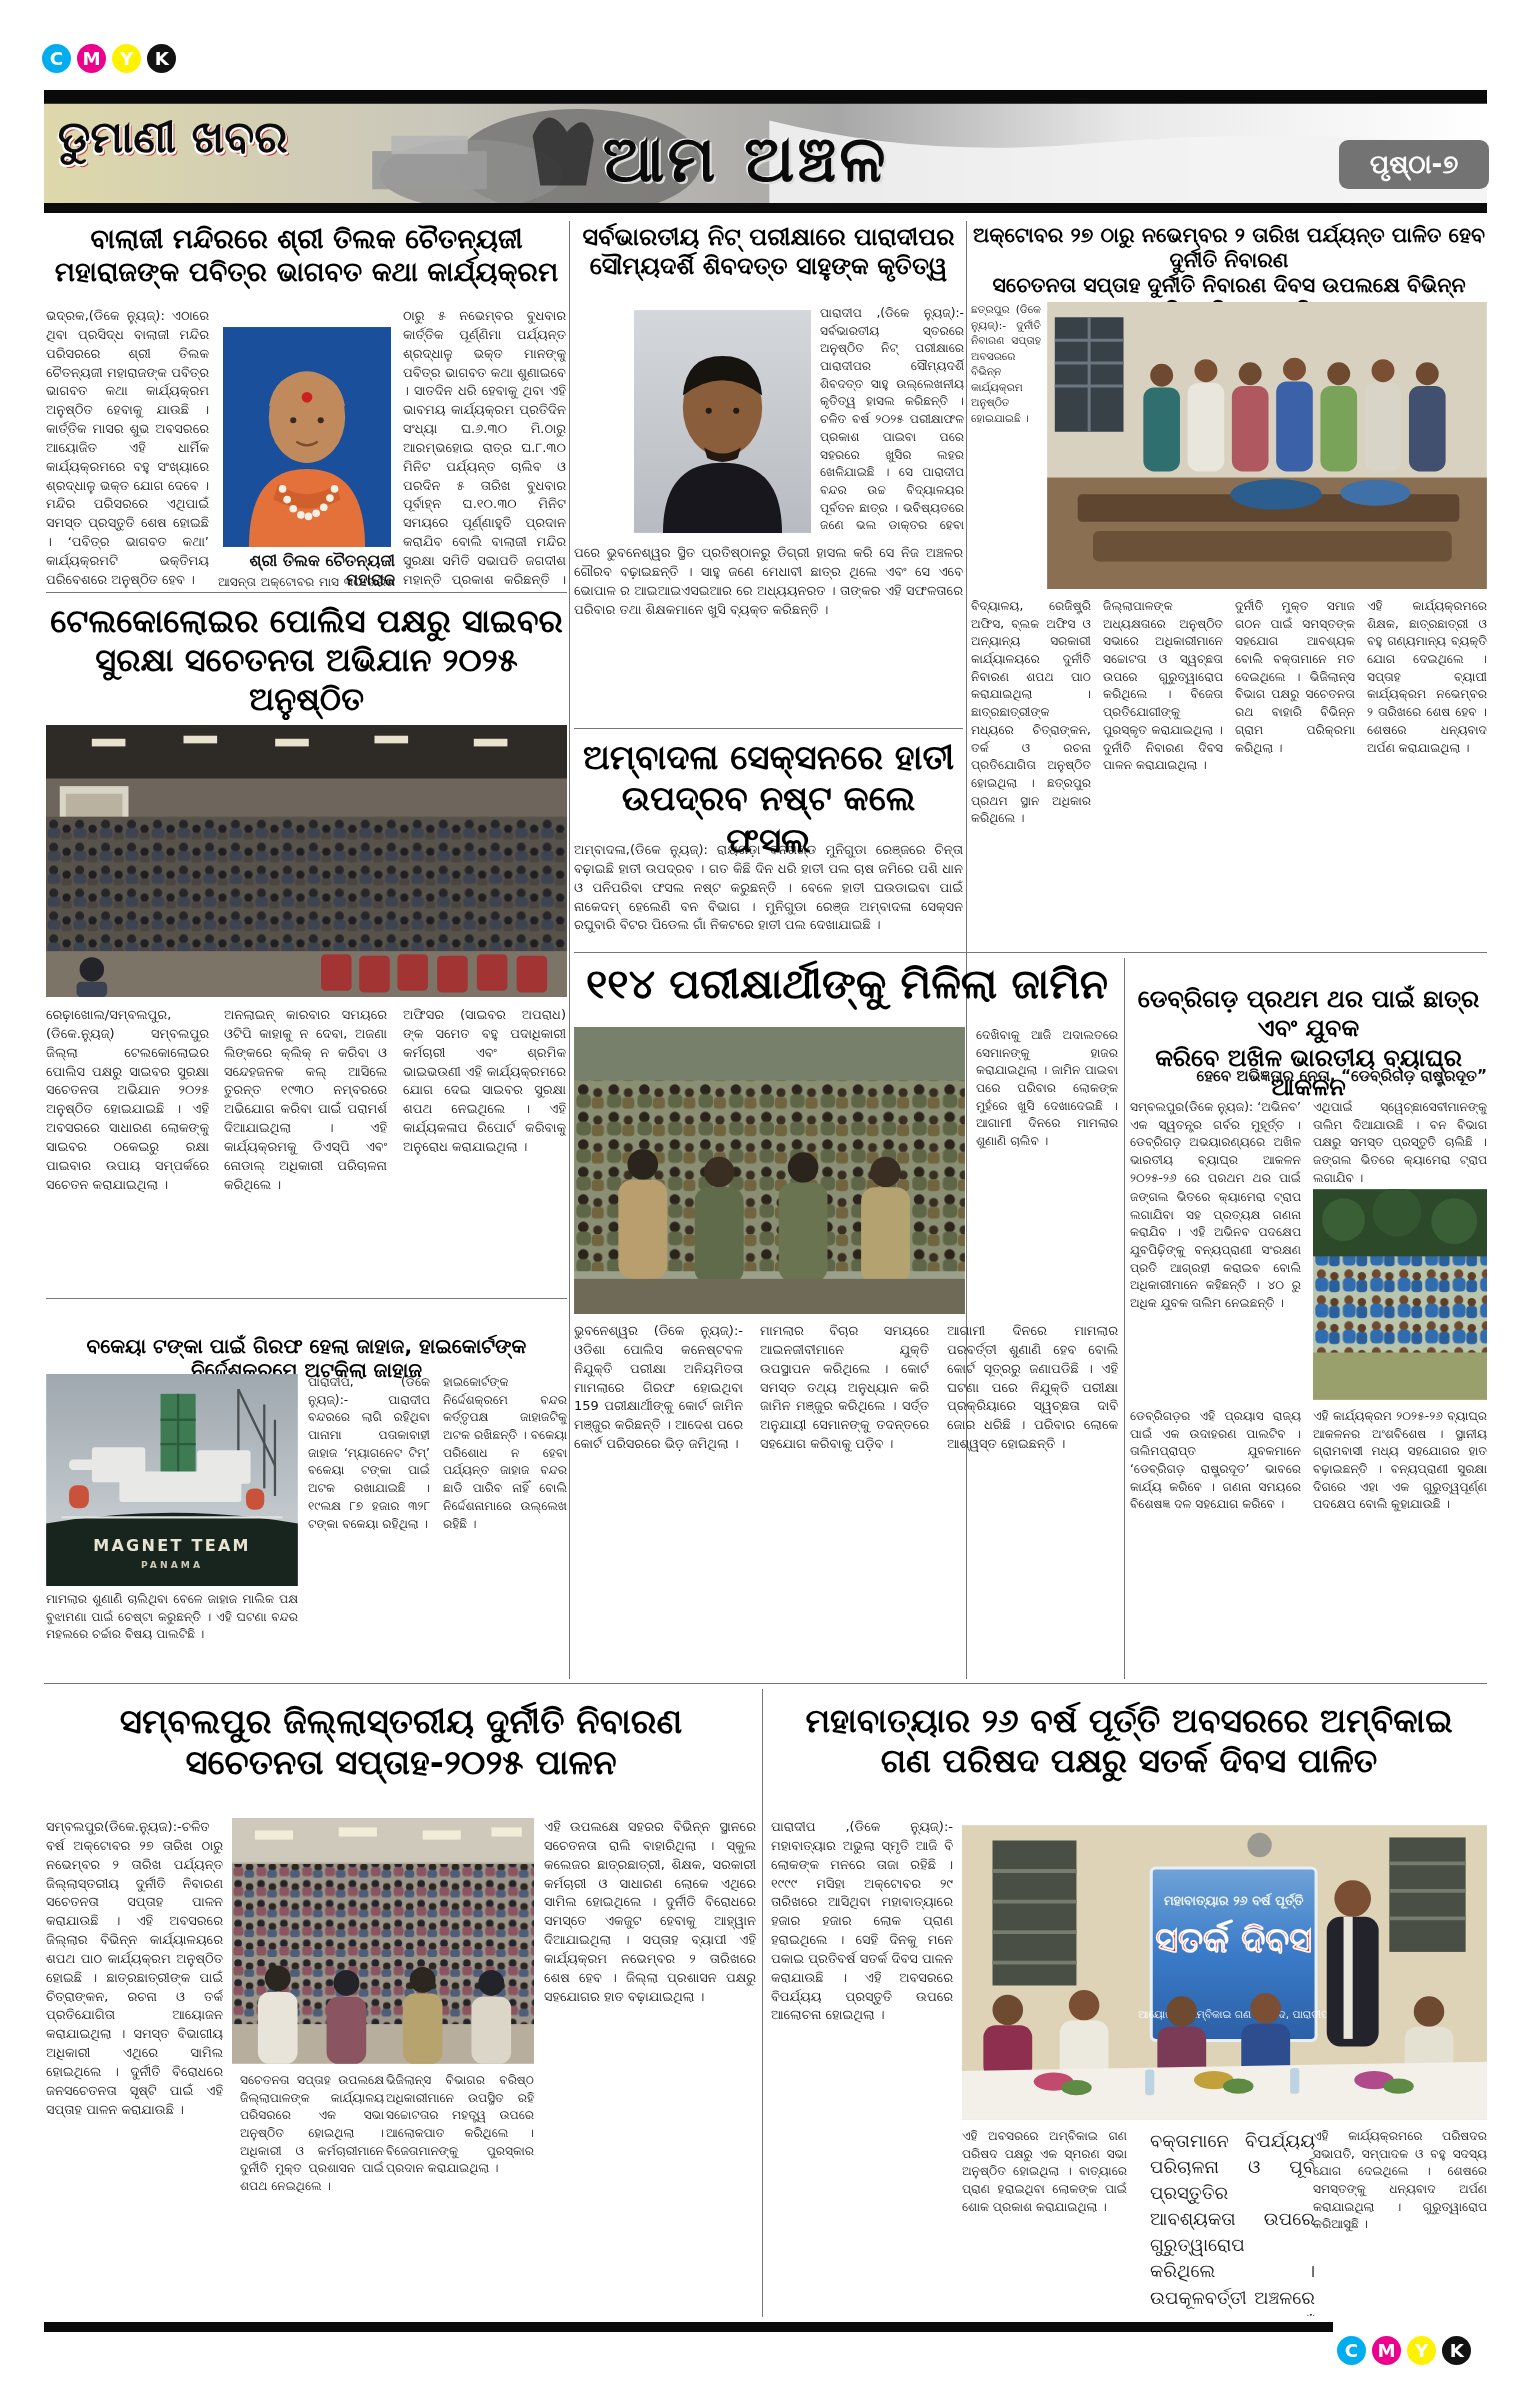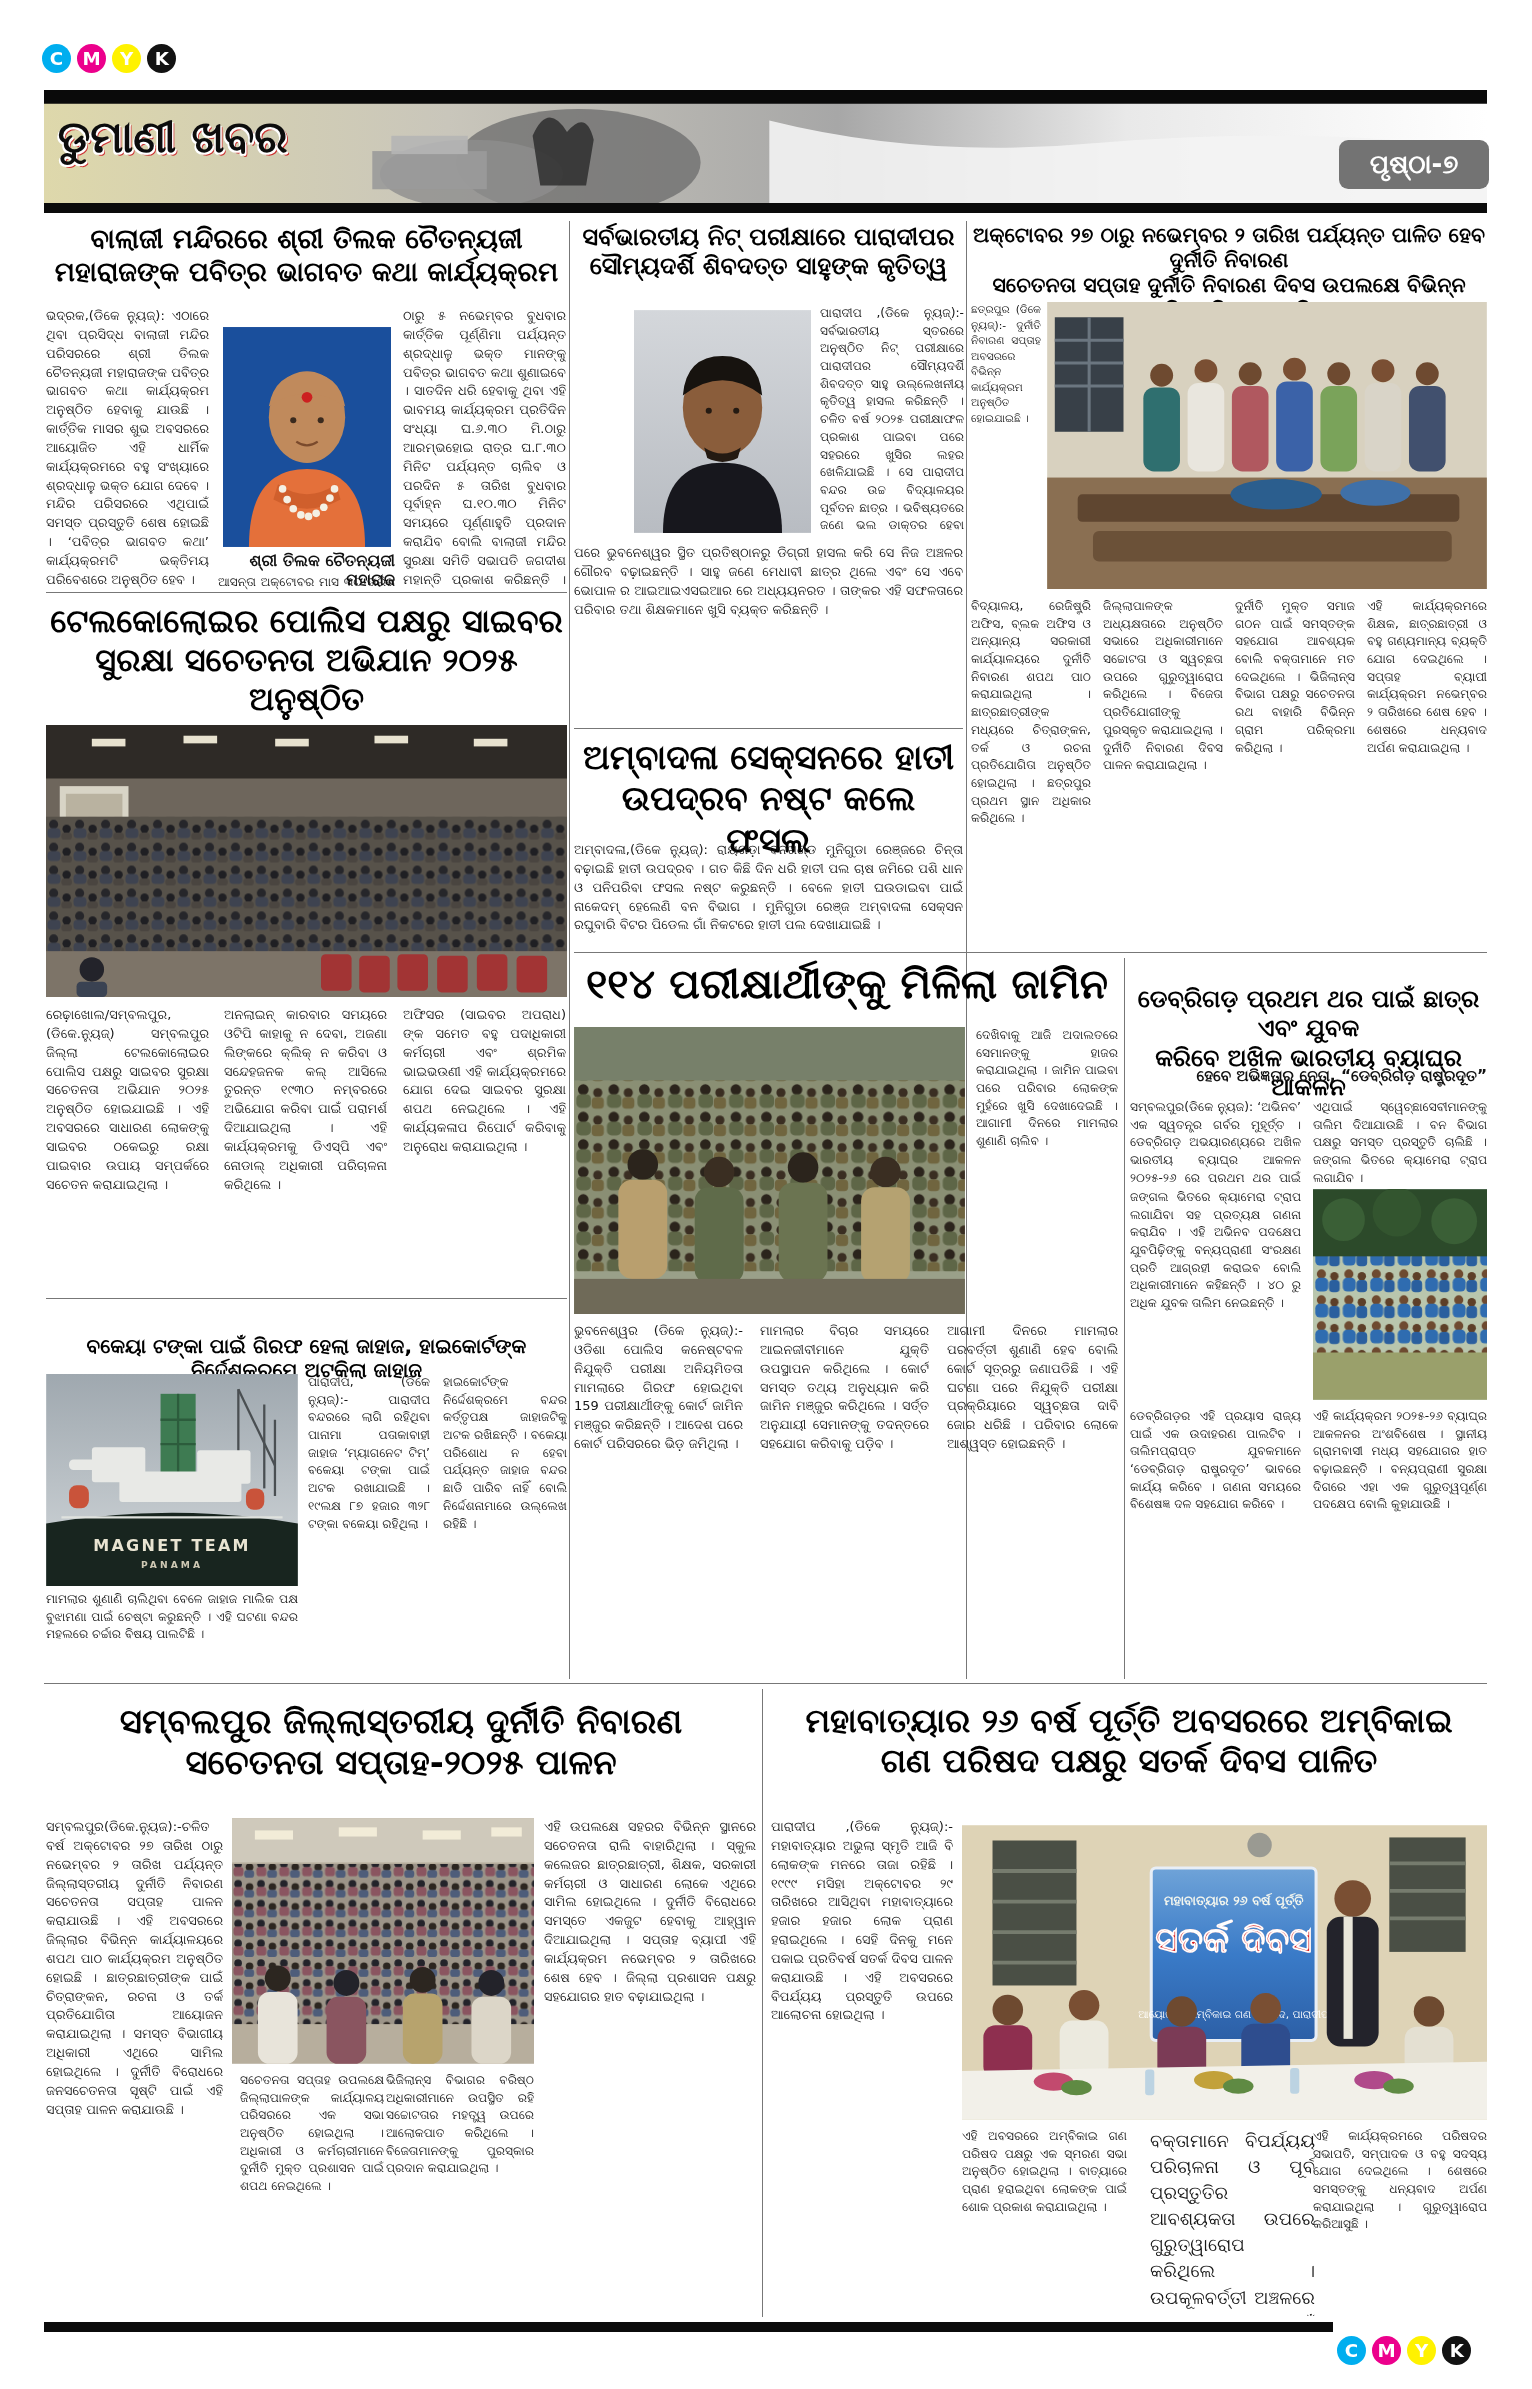--- a/index.html
+++ b/index.html
@@ -81,20 +81,21 @@
       <rect width="1890" height="148" fill="url(#mh)"></rect>
       <rect width="1890" height="18" fill="#0a0a0a"></rect>
       <ellipse cx="700" cy="95" rx="160" ry="70" fill="#6f6f6f" opacity="0.8"></ellipse>
       <ellipse cx="560" cy="110" rx="120" ry="45" fill="#8d8d8d" opacity="0.8"></ellipse>
       <path d="M640,60 q20,-45 45,-5 q25,-30 35,10 l-10,60 -60,0 Z" fill="#2e2e2e" opacity="0.85"></path>
       <rect x="430" y="80" width="150" height="50" fill="#9a9a9a" opacity="0.9"></rect>
       <rect x="455" y="60" width="100" height="24" fill="#b5b5b5" opacity="0.9"></rect>
       <path d="M950,40 q200,50 420,30 q300,-25 520,10 l0,68 -940,0 Z" fill="#f3f3f3" opacity="0.9"></path>
     </svg>
     <div class="abs" style="left:13.7px;top:21.4px;font-size:44px;font-weight:bold;color:#0c0c0c;text-shadow:1.5px 1.5px 0 #fff,-1.5px 1.5px 0 #fff,2.3px 3.1px 0 #c33;">ଡୁମାଣୀ ଖବର</div>
+    <div class="abs" style="left:449px;top:32px;width:505px;font-size:64px;font-weight:bold;color:#0a0a0a;text-align:center;text-shadow:2.3px 2.3px 0 #dcdcdc,-1.5px -1.5px 0 #f4f4f4;letter-spacing:3.1px;">ଆମ ଅଞ୍ଚଳ</div>
     <div class="abs pagebox" style="left:1295px;top:50px;width:150px;height:49px;font-size:26px;">ପୃଷ୍ଠା-୭</div>
   </div>
 
   <div class="abs rule" style="left:44px;top:203px;width:1443px;height:10px;"></div>
 
   <div class="abs vline" style="left:569px;top:221px;height:1458px;"></div>
   <div class="abs vline" style="left:966px;top:221px;height:1458px;"></div>
   <div class="abs vline" style="left:1124px;top:958px;height:721px;"></div>
   <div class="abs vline" style="left:762px;top:1689px;height:628px;"></div>
   <div class="abs hline" style="left:46px;top:592px;width:521px;"></div>

